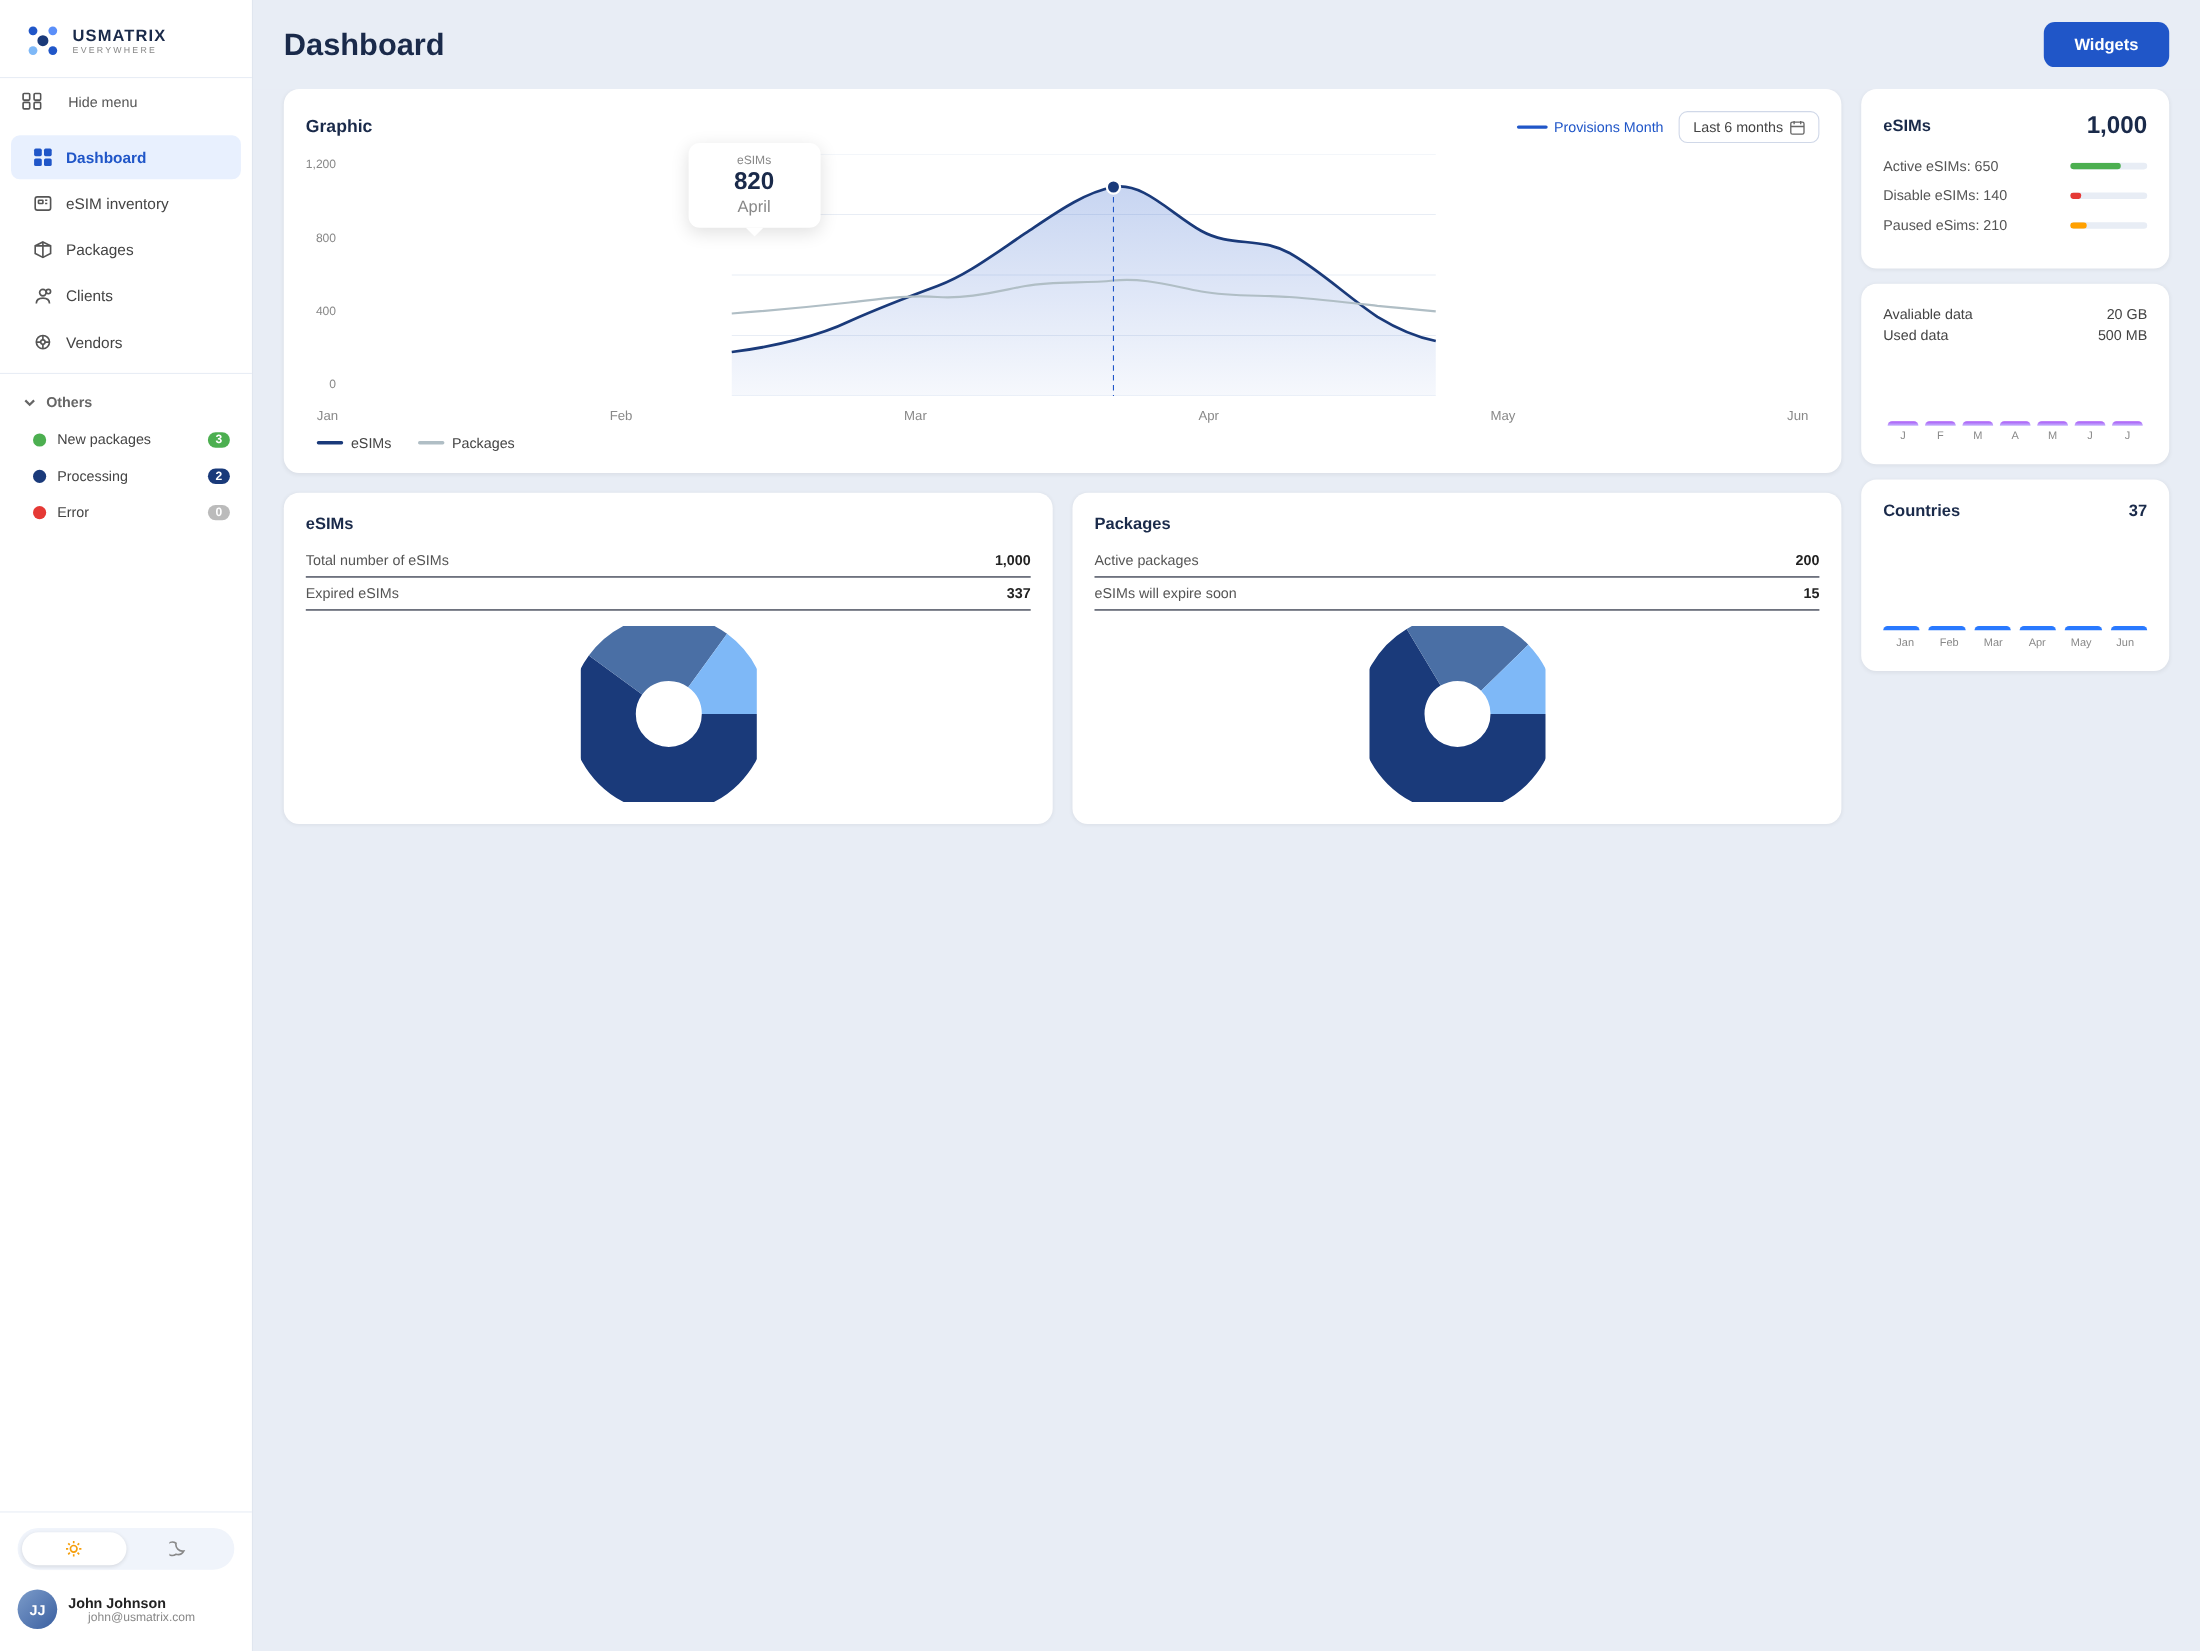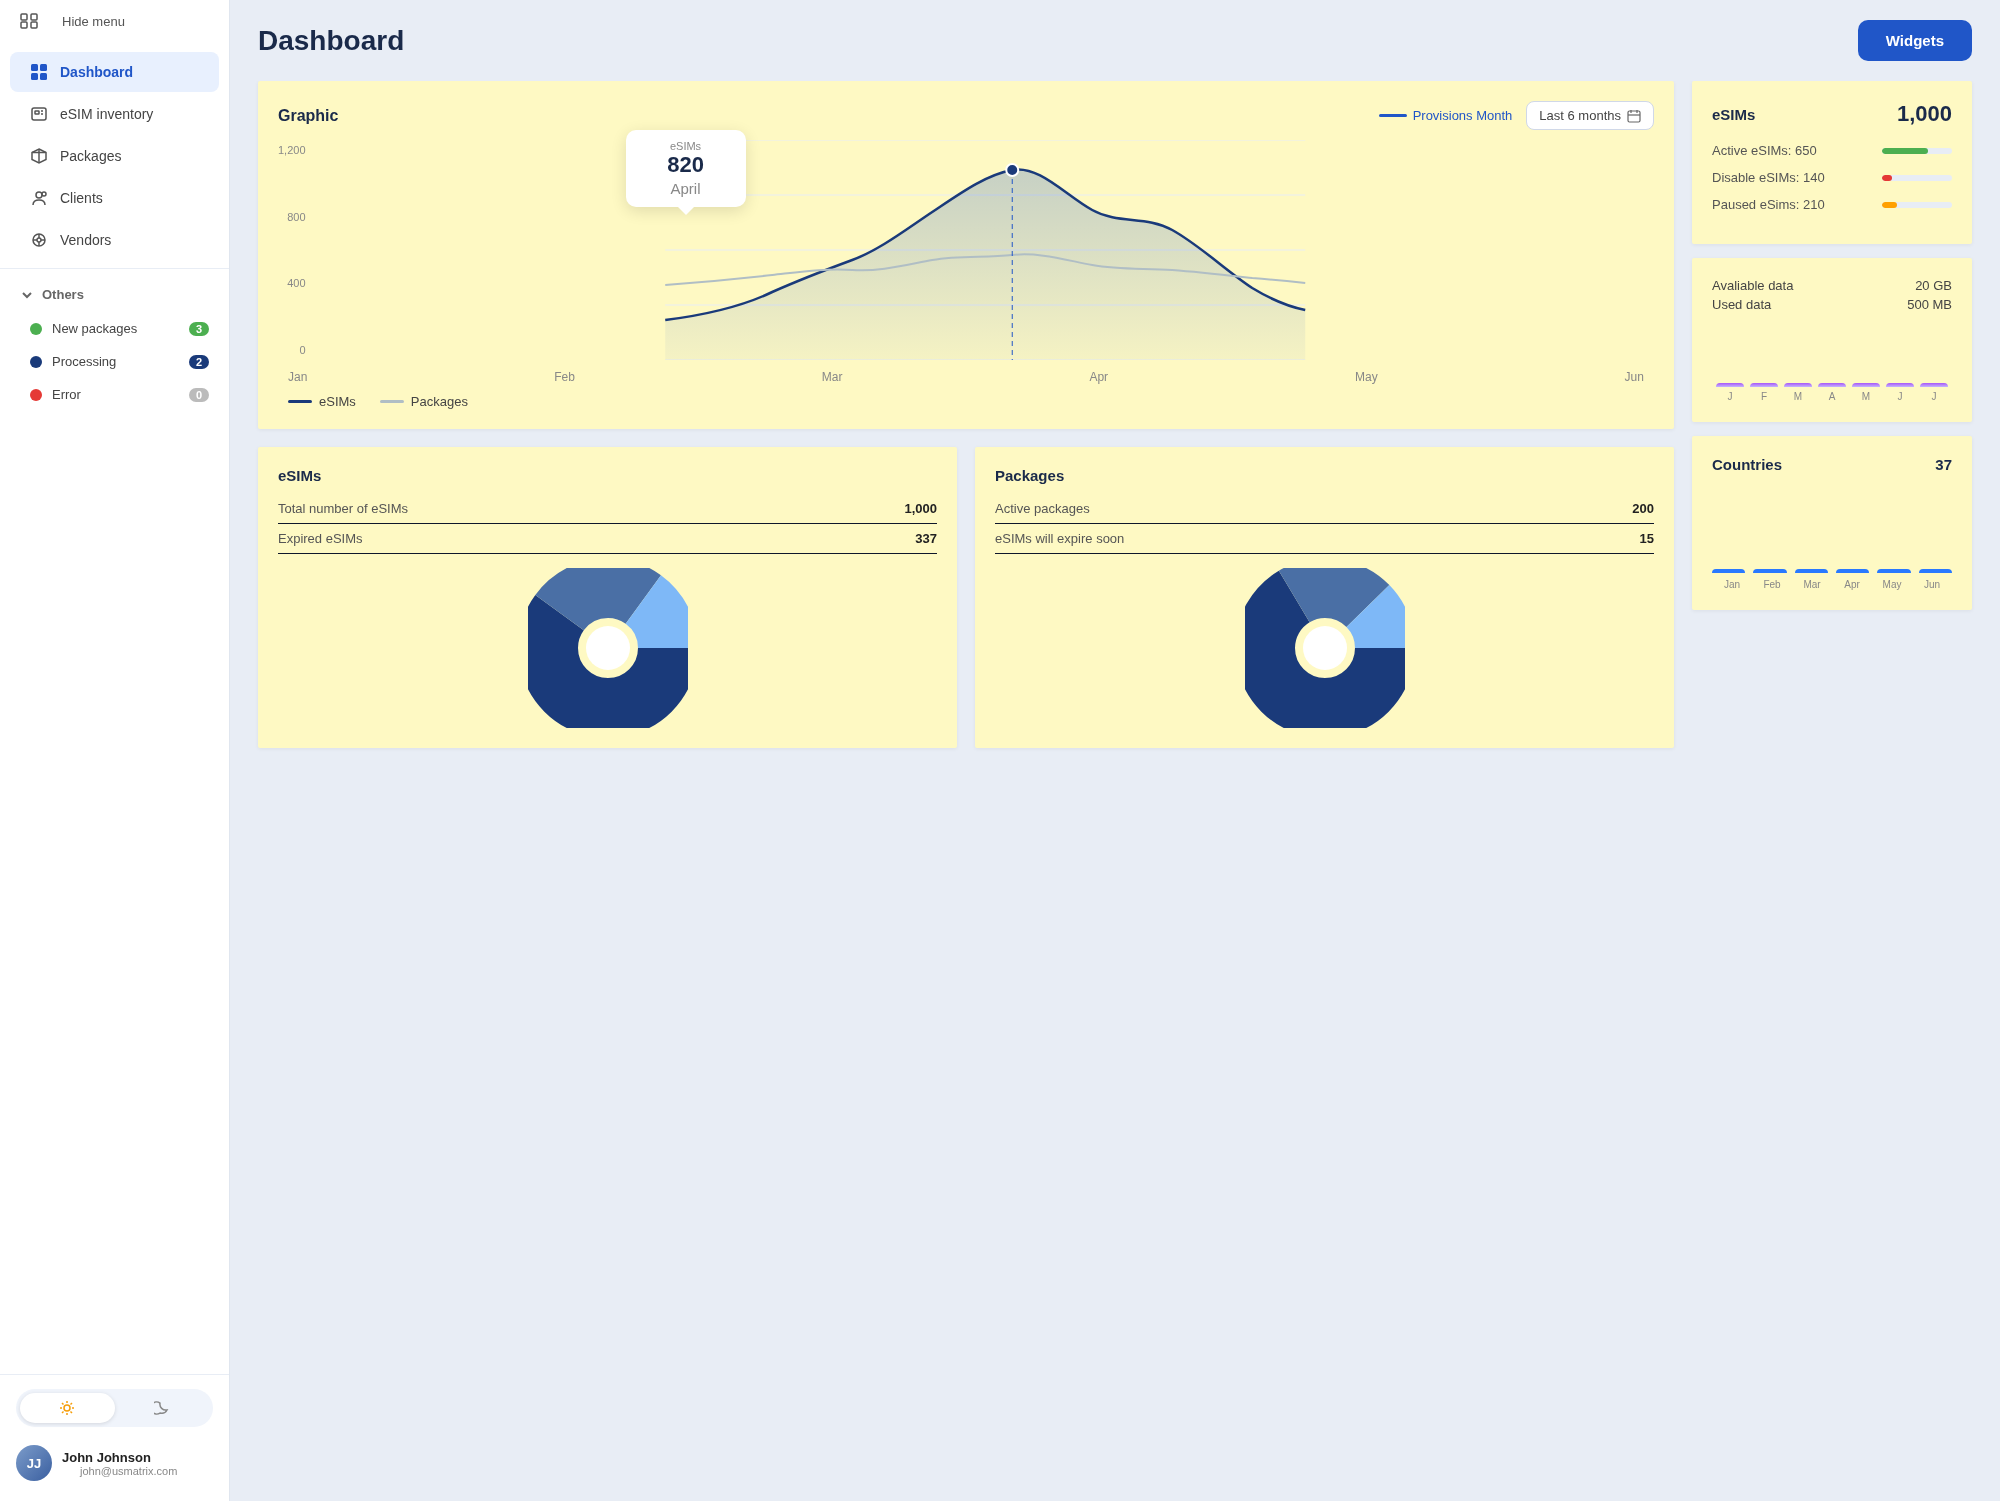--- a/index.html
+++ b/index.html
@@ -89,21 +89,21 @@
       padding: 12px 28px; font-size: 15px; font-weight: 600; cursor: pointer;
     }
 
     .main-content {
       flex: 1; padding: 0 28px 20px; display: grid;
       grid-template-columns: 1fr 280px; gap: 18px; overflow-y: auto;
     }
 
     
     .card {
-      background: #fef9c3; border-radius: 2px; padding: 20px;
+      background: #ffffff; border-radius: 14px; padding: 20px;
       box-shadow: 0 1px 4px rgba(0,0,0,0.06);
     }
 
     
     .left-col { display: flex; flex-direction: column; gap: 18px; }
 
     
     .chart-header {
       display: flex; align-items: center; justify-content: space-between; margin-bottom: 10px;
     }
@@ -175,20 +175,33 @@
     .tooltip-arrow {
       position: absolute; bottom: -8px; left: 50%; transform: translateX(-50%);
       width: 0; height: 0; border-left: 8px solid transparent; border-right: 8px solid transparent;
       border-top: 8px solid #fff;
     }
   </style>
 </head>
 <body>
 
 <div id="sidebar">
+  <div class="sidebar-logo">
+    <svg class="logo-icon" viewBox="0 0 38 38">
+      <circle cx="10" cy="10" r="4" fill="#2056c8"></circle>
+      <circle cx="28" cy="10" r="4" fill="#5b8ff9"></circle>
+      <circle cx="10" cy="28" r="4" fill="#7eb8f7"></circle>
+      <circle cx="28" cy="28" r="4" fill="#2056c8"></circle>
+      <circle cx="19" cy="19" r="5" fill="#1a3a7a"></circle>
+    </svg>
+    <div class="logo-text">
+      <span class="logo-title">USMATRIX</span>
+      <span class="logo-sub">EVERYWHERE</span>
+    </div>
+  </div>
 
   <button class="hide-menu-btn">
     <svg viewBox="0 0 18 18" fill="none" stroke="#555" stroke-width="1.5">
       <rect x="1" y="2" width="6" height="6" rx="1"></rect>
       <rect x="11" y="2" width="6" height="6" rx="1"></rect>
       <rect x="1" y="10" width="6" height="6" rx="1"></rect>
       <rect x="11" y="10" width="6" height="6" rx="1"></rect>
     </svg>
     <span>Hide menu</span>
   </button>

